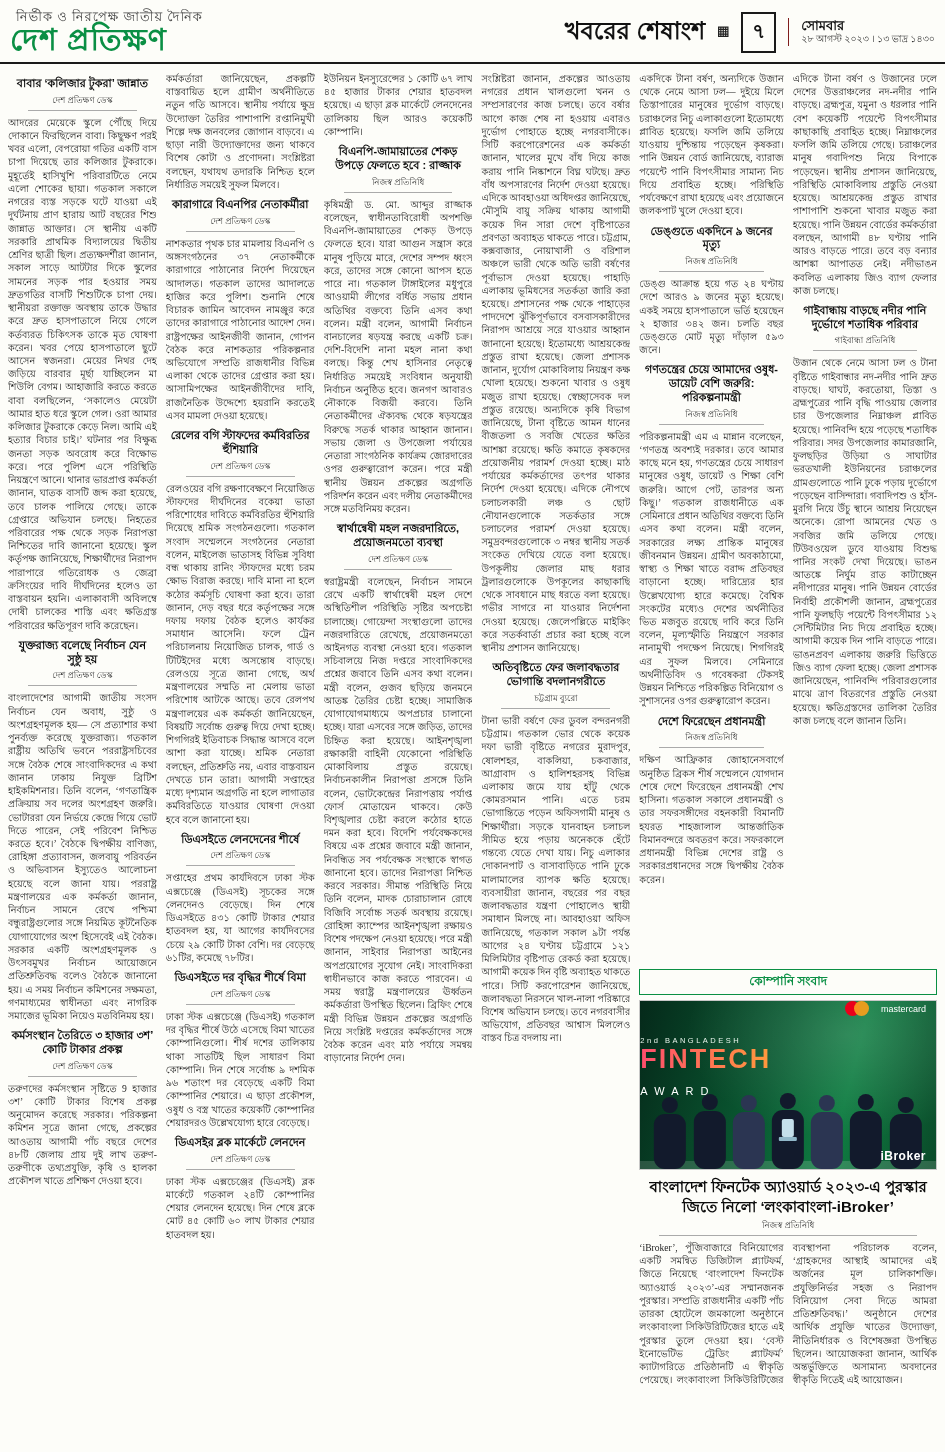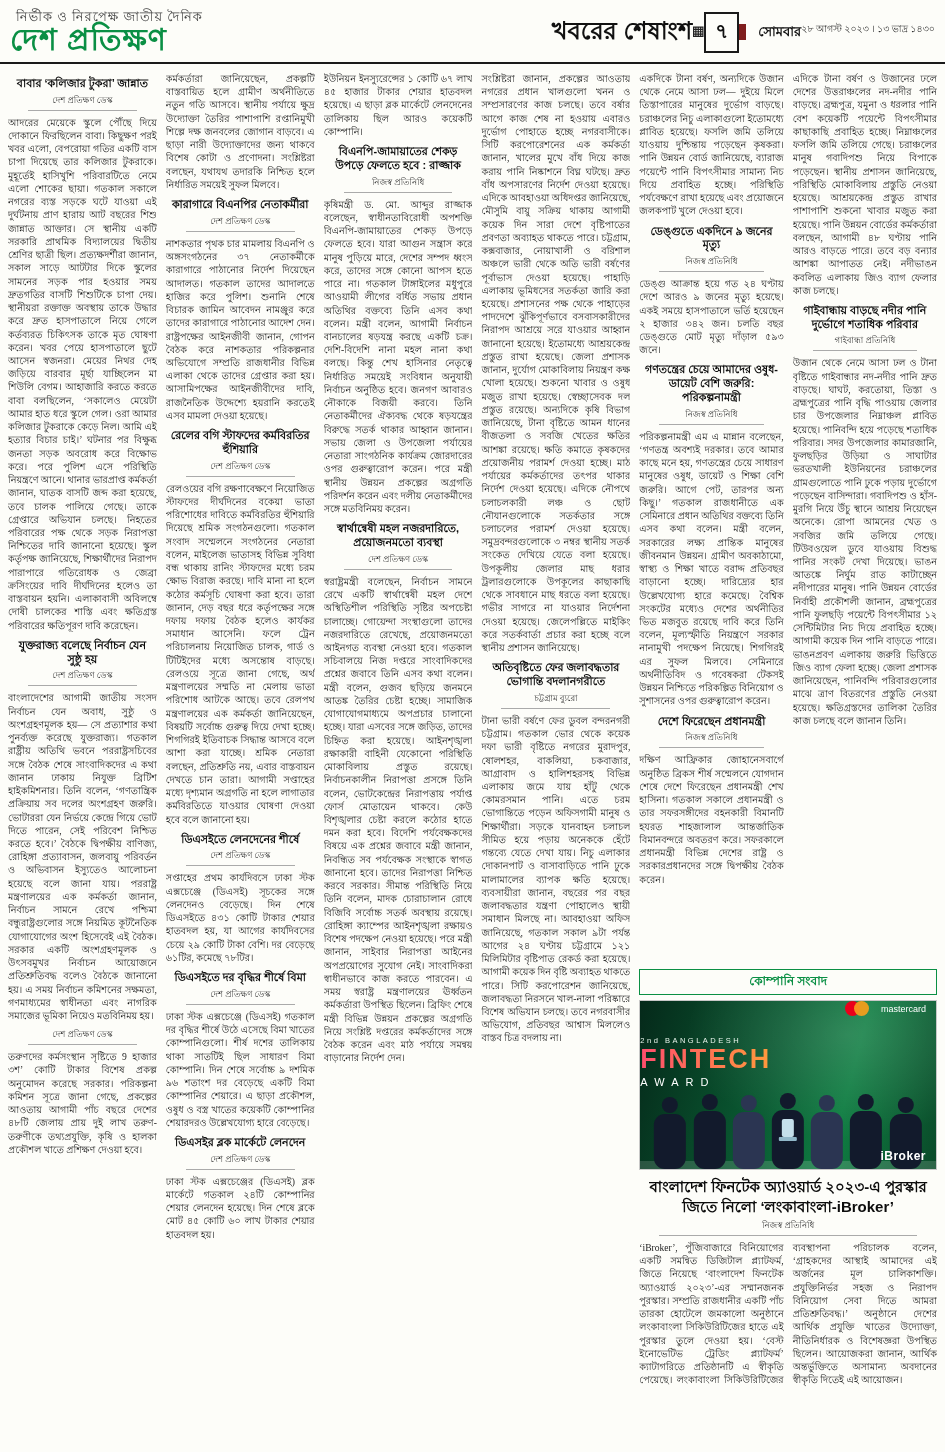--- a/index.html
+++ b/index.html
@@ -6,26 +6,26 @@
   body{background:#e8e8e4;font-family:"Liberation Serif", serif;}
   .page{width:945px;height:1452px;background:#fdfdf9;margin:0 auto;position:relative;
         overflow:hidden;box-sizing:border-box;color:#1c1c1c;}
   
   .hdr{display:flex;align-items:center;justify-content:space-between;
        padding:6px 10px 4px;border-bottom:2px solid #1a1a1a;height:52px;box-sizing:content-box;}
   .masthead{display:flex;flex-direction:column;line-height:1;}
   .tagline{font-size:13px;color:#444;letter-spacing:1px;margin-bottom:2px;padding-left:6px;}
   .paper-name{font-size:30px;font-weight:800;color:#0a8f44;letter-spacing:1px;
               font-family:"Liberation Sans", sans-serif;}
-  .hdr-right{display:flex;align-items:center;}
+  .hdr-right{display:flex;align-items:center;gap:12px;}
   .section-title{font-size:24px;font-weight:800;color:#111;font-family:"Liberation Sans", sans-serif;}
   .ornament{font-size:15px;color:#222;line-height:1;}
   .pagenum-box{border:2px solid #1a1a1a;padding:2px 9px;font-size:20px;font-weight:800;color:#111;}
-  .hdr-date{display:flex;flex-direction:row;align-items:flex-start;line-height:1.25;
-            border-left:7px solid #7f1d1d;padding-left:12px;}
+  .hdr-date{display:flex;flex-direction:column;align-items:flex-start;line-height:1.25;
+            border-left:1px solid #7f1d1d;padding-left:12px;}
   .day{font-size:13px;font-weight:700;color:#111;}
   .dateline{font-size:9.5px;color:#333;}
   
   .content{display:flex;gap:9px;padding:6px 8px 8px;height:1384px;box-sizing:border-box;}
   .col{flex:1 1 0;min-width:0;overflow:hidden;height:100%;}
   .right{flex:2 2 0;min-width:0;display:flex;flex-direction:column;height:100%;}
   .right-top{display:flex;gap:9px;height:893px;overflow:hidden;flex:none;justify-content:center;}
   .right-top .col{height:100%;}
   
   .head{font-size:11px;line-height:1.25;font-weight:700;text-align:center;
@@ -48,21 +48,21 @@
   .mc-c{position:absolute;top:0;width:15px;height:15px;border-radius:50%;}
   .mc-red{left:0;background:#eb001b;}
   .mc-org{left:9px;background:#f79e1b;opacity:.92;}
   .mc-word{color:#fff;font-size:9px;font-family:"Liberation Sans", sans-serif;}
   .fin{position:absolute;left:0;top:36px;z-index:2;line-height:1.05;
        font-family:"Liberation Sans", sans-serif;}
   .fin-l1{color:#e8f5ec;font-size:7.5px;letter-spacing:2.5px;}
   .fin-l2{font-size:27px;font-weight:800;letter-spacing:2px;color:#ff7a4d;
           background:linear-gradient(90deg,#ff4d6d,#ff9a3c);-webkit-background-clip:text;
           background-clip:text;-webkit-text-fill-color:transparent;}
-  .fin-l3{color:#fff;font-size:11px;letter-spacing:7px;margin-top:4px;}
+  .fin-l3{color:#fff;font-size:11px;letter-spacing:7px;margin-top:13px;}
   .people{position:absolute;left:0;right:0;bottom:0;z-index:1;display:block;}
   .ibroker{position:absolute;right:10px;bottom:6px;color:#fff;font-weight:700;font-size:12px;
            z-index:3;font-family:"Liberation Sans", sans-serif;letter-spacing:.5px;}
   .company-head{font-size:15px;line-height:1.3;font-weight:700;text-align:center;margin:7px 6px 3px;
                 color:#0c0c0c;font-family:"Liberation Sans", sans-serif;}
   .company-body{column-count:2;column-gap:9px;font-size:9.6px;line-height:1.38;
                 text-align:justify;color:#1d1d1d;overflow:hidden;flex:1;}
 </style>
 </head>
 <body>
@@ -92,20 +92,21 @@
         <h2 class="head">বাবার ‘কলিজার টুকরা’ জান্নাত</h2>
         <div class="byline">দেশ প্রতিক্ষণ ডেস্ক</div>
         <p class="body">আদরের মেয়েকে স্কুলে পৌঁছে দিয়ে দোকানে ফিরছিলেন বাবা। কিছুক্ষণ পরই খবর এলো, বেপরোয়া গতির একটি বাস চাপা দিয়েছে তার কলিজার টুকরাকে। মুহূর্তেই হাসিখুশি পরিবারটিতে নেমে এলো শোকের ছায়া। গতকাল সকালে নগরের ব্যস্ত সড়কে ঘটে যাওয়া এই দুর্ঘটনায় প্রাণ হারায় আট বছরের শিশু জান্নাত আক্তার। সে স্থানীয় একটি সরকারি প্রাথমিক বিদ্যালয়ের দ্বিতীয় শ্রেণির ছাত্রী ছিল। প্রত্যক্ষদর্শীরা জানান, সকাল সাড়ে আটটার দিকে স্কুলের সামনের সড়ক পার হওয়ার সময় দ্রুতগতির বাসটি শিশুটিকে চাপা দেয়। স্থানীয়রা রক্তাক্ত অবস্থায় তাকে উদ্ধার করে দ্রুত হাসপাতালে নিয়ে গেলে কর্তব্যরত চিকিৎসক তাকে মৃত ঘোষণা করেন। খবর পেয়ে হাসপাতালে ছুটে আসেন স্বজনরা। মেয়ের নিথর দেহ জড়িয়ে বারবার মূর্ছা যাচ্ছিলেন মা শিউলি বেগম। আহাজারি করতে করতে বাবা বলছিলেন, ‘সকালেও মেয়েটা আমার হাত ধরে স্কুলে গেল। ওরা আমার কলিজার টুকরাকে কেড়ে নিল। আমি এই হত্যার বিচার চাই।’ ঘটনার পর বিক্ষুব্ধ জনতা সড়ক অবরোধ করে বিক্ষোভ করে। পরে পুলিশ এসে পরিস্থিতি নিয়ন্ত্রণে আনে। থানার ভারপ্রাপ্ত কর্মকর্তা জানান, ঘাতক বাসটি জব্দ করা হয়েছে, তবে চালক পালিয়ে গেছে। তাকে গ্রেপ্তারে অভিযান চলছে। নিহতের পরিবারের পক্ষ থেকে সড়ক নিরাপত্তা নিশ্চিতের দাবি জানানো হয়েছে। স্কুল কর্তৃপক্ষ জানিয়েছে, শিক্ষার্থীদের নিরাপদ পারাপারে গতিরোধক ও জেব্রা ক্রসিংয়ের দাবি দীর্ঘদিনের হলেও তা বাস্তবায়ন হয়নি। এলাকাবাসী অবিলম্বে দোষী চালকের শাস্তি এবং ক্ষতিগ্রস্ত পরিবারের ক্ষতিপূরণ দাবি করেছেন।</p>
       </article>
       <article>
         <h2 class="head">যুক্তরাজ্য বলেছে নির্বাচন যেন সুষ্ঠু হয়</h2>
         <div class="byline">দেশ প্রতিক্ষণ ডেস্ক</div>
         <p class="body">বাংলাদেশের আগামী জাতীয় সংসদ নির্বাচন যেন অবাধ, সুষ্ঠু ও অংশগ্রহণমূলক হয়— সে প্রত্যাশার কথা পুনর্ব্যক্ত করেছে যুক্তরাজ্য। গতকাল রাষ্ট্রীয় অতিথি ভবনে পররাষ্ট্রসচিবের সঙ্গে বৈঠক শেষে সাংবাদিকদের এ কথা জানান ঢাকায় নিযুক্ত ব্রিটিশ হাইকমিশনার। তিনি বলেন, ‘গণতান্ত্রিক প্রক্রিয়ায় সব দলের অংশগ্রহণ জরুরি। ভোটাররা যেন নির্ভয়ে কেন্দ্রে গিয়ে ভোট দিতে পারেন, সেই পরিবেশ নিশ্চিত করতে হবে।’ বৈঠকে দ্বিপক্ষীয় বাণিজ্য, রোহিঙ্গা প্রত্যাবাসন, জলবায়ু পরিবর্তন ও অভিবাসন ইস্যুতেও আলোচনা হয়েছে বলে জানা যায়। পররাষ্ট্র মন্ত্রণালয়ের এক কর্মকর্তা জানান, নির্বাচন সামনে রেখে পশ্চিমা বন্ধুরাষ্ট্রগুলোর সঙ্গে নিয়মিত কূটনৈতিক যোগাযোগের অংশ হিসেবেই এই বৈঠক। সরকার একটি অংশগ্রহণমূলক ও উৎসবমুখর নির্বাচন আয়োজনে প্রতিশ্রুতিবদ্ধ বলেও বৈঠকে জানানো হয়। এ সময় নির্বাচন কমিশনের সক্ষমতা, গণমাধ্যমের স্বাধীনতা এবং নাগরিক সমাজের ভূমিকা নিয়েও মতবিনিময় হয়।</p>
       </article>
       <article>
+        <h2 class="head">কর্মসংস্থান তৈরিতে ৩ হাজার ৩শ’ কোটি টাকার প্রকল্প</h2>
         <div class="byline">দেশ প্রতিক্ষণ ডেস্ক</div>
         <p class="body">তরুণদের কর্মসংস্থান সৃষ্টিতে 9 হাজার ৩শ’ কোটি টাকার বিশেষ প্রকল্প অনুমোদন করেছে সরকার। পরিকল্পনা কমিশন সূত্রে জানা গেছে, প্রকল্পের আওতায় আগামী পাঁচ বছরে দেশের ৪৮টি জেলায় প্রায় দুই লাখ তরুণ-তরুণীকে তথ্যপ্রযুক্তি, কৃষি ও হালকা প্রকৌশল খাতে প্রশিক্ষণ দেওয়া হবে।</p>
       </article>
     </div>
 
     <div class="col">
       <p class="body cont">কর্মকর্তারা জানিয়েছেন, প্রকল্পটি বাস্তবায়িত হলে গ্রামীণ অর্থনীতিতে নতুন গতি আসবে। স্থানীয় পর্যায়ে ক্ষুদ্র উদ্যোক্তা তৈরির পাশাপাশি রপ্তানিমুখী শিল্পে দক্ষ জনবলের জোগান বাড়বে। এ ছাড়া নারী উদ্যোক্তাদের জন্য থাকবে বিশেষ কোটা ও প্রণোদনা। সংশ্লিষ্টরা বলছেন, যথাযথ তদারকি নিশ্চিত হলে নির্ধারিত সময়েই সুফল মিলবে।</p>
       <article>
         <h2 class="head">কারাগারে বিএনপির নেতাকর্মীরা</h2>
         <div class="byline">দেশ প্রতিক্ষণ ডেস্ক</div>

